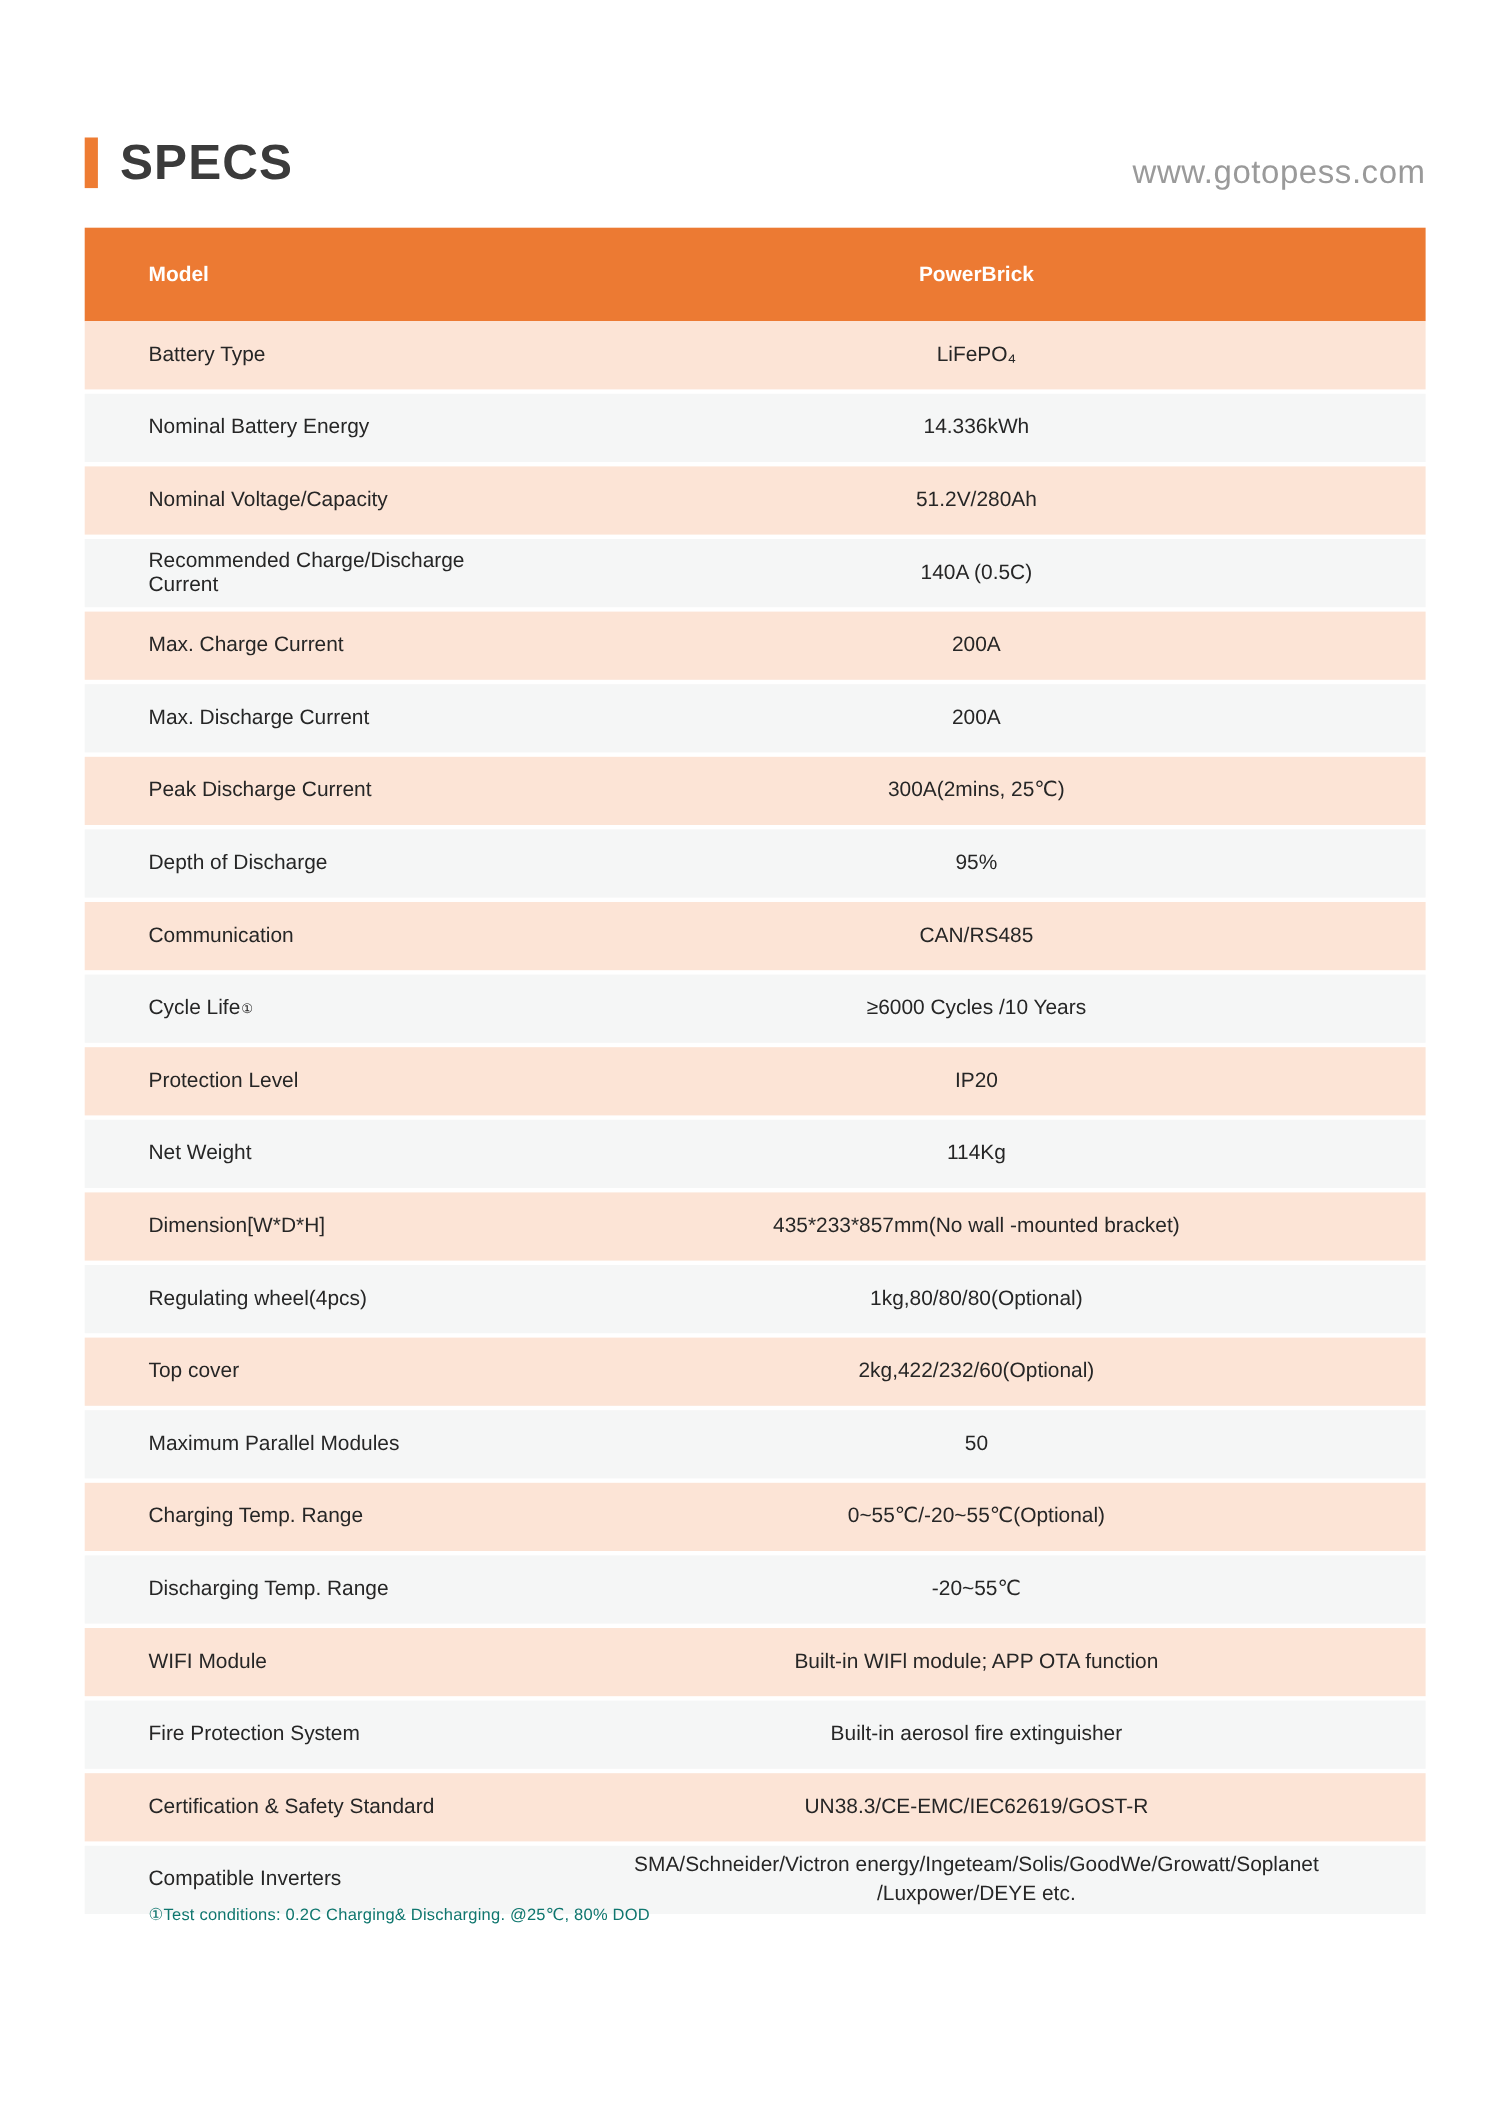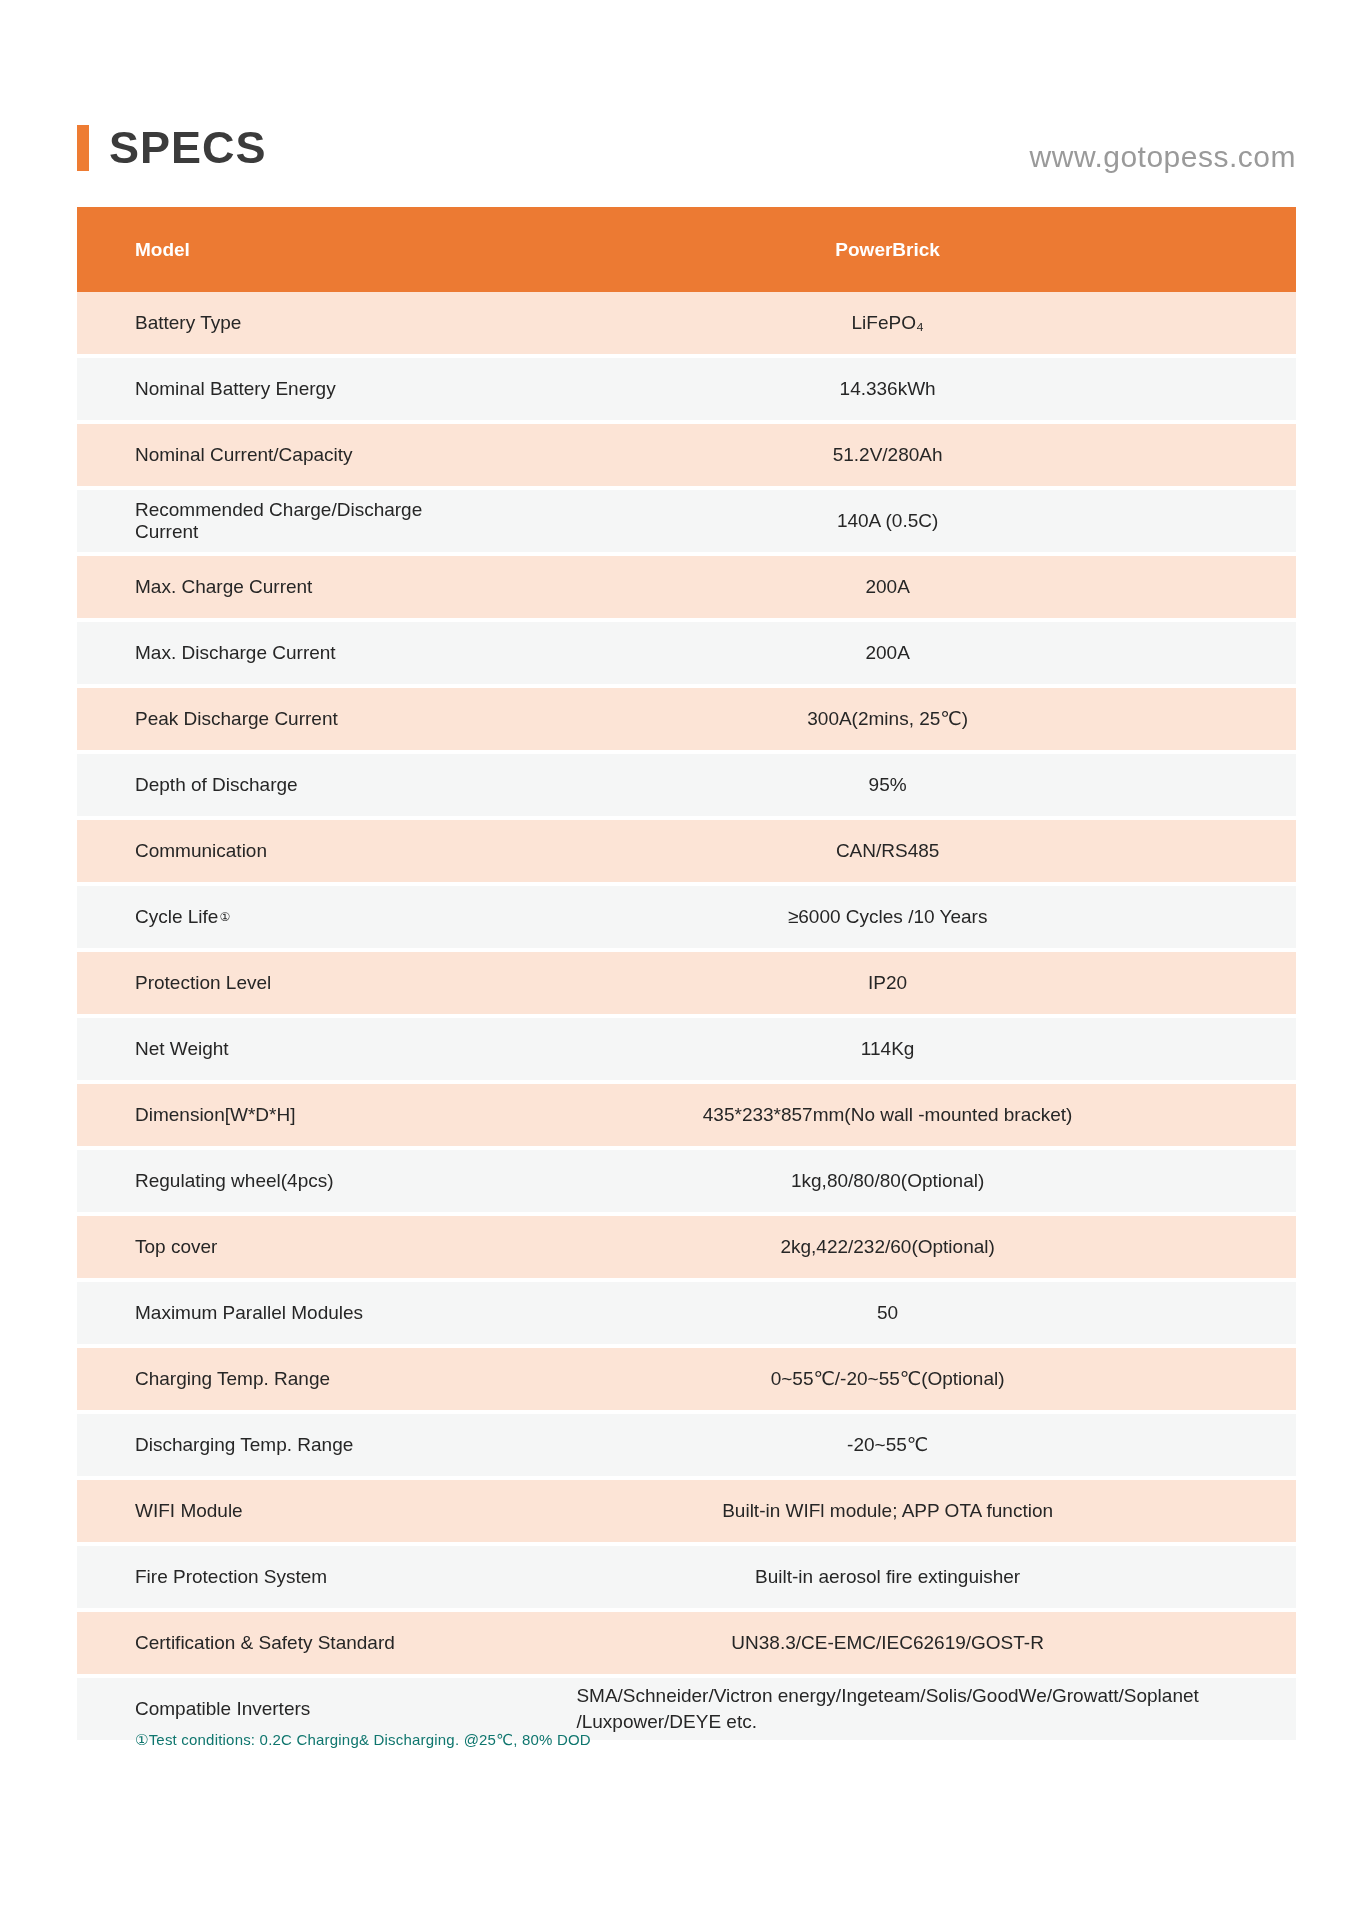--- a/index.html
+++ b/index.html
@@ -71,21 +71,21 @@
     align-items: center;
     font-size: 19px;
   }
   .label-cell {
     width: 33%;
     padding-left: 58px;
   }
   .value-cell {
     width: 67%;
     justify-content: center;
-    text-align: left;
+    text-align: center;
     white-space: pre-line;
     line-height: 26px;
     padding: 4px 10px;
   }
   .t-header .label-col { padding-left: 58px; }
 
   sup {
     font-size: 12px;
     vertical-align: super;
     line-height: 0;
@@ -126,21 +126,21 @@
         <div class="cell value-cell">LiFePO₄</div>
       </div>
       <div class="t-row">
         <div class="cell label-cell">
           <span>Nominal Battery Energy</span>
         </div>
         <div class="cell value-cell">14.336kWh</div>
       </div>
       <div class="t-row">
         <div class="cell label-cell">
-          <span>Nominal Current/Capacity</span>
+          <span>Nominal Voltage/Capacity</span>
         </div>
         <div class="cell value-cell">51.2V/280Ah</div>
       </div>
       <div class="t-row">
         <div class="cell label-cell">
           <span>Recommended Charge/Discharge Current</span>
         </div>
         <div class="cell value-cell">140A (0.5C)</div>
       </div>
       <div class="t-row">

